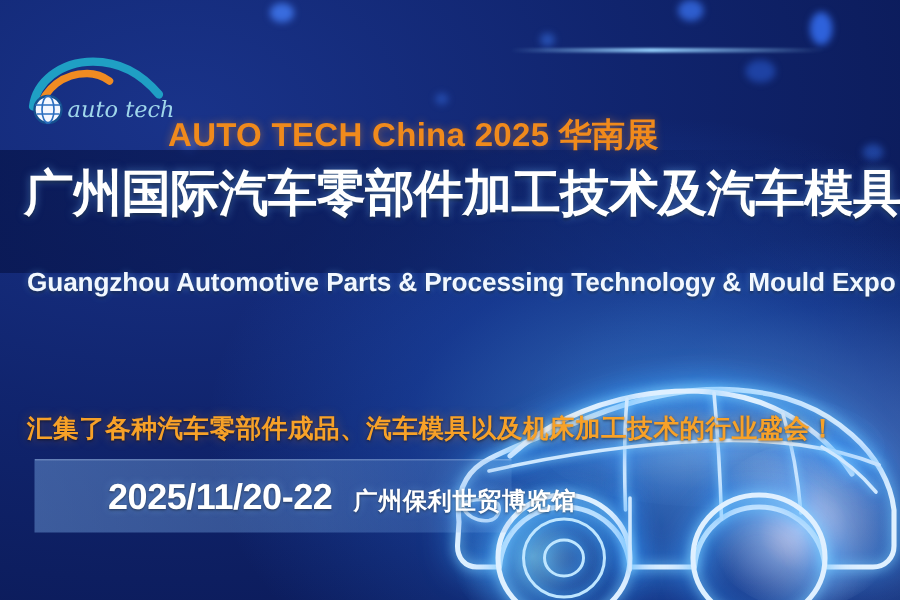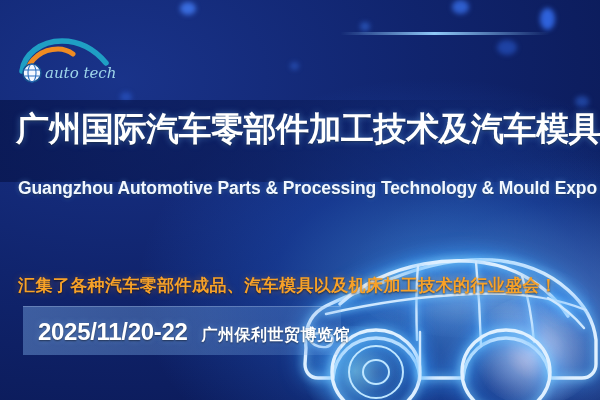--- a/index.html
+++ b/index.html
@@ -68,21 +68,21 @@
   
   #date-bar{
     position:absolute;left:23px;top:306px;width:318px;height:49px;
     background:linear-gradient(90deg,rgba(126,176,236,.42) 0%,rgba(120,172,234,.34) 60%,rgba(118,170,232,.18) 100%);
     box-shadow:inset 0 1px 0 rgba(220,235,255,.25);
   }
   #date-text{
     position:absolute;left:38px;top:318px;white-space:nowrap;
     color:#ffffff;text-shadow:0 1px 2px rgba(0,0,0,.5),0 0 6px rgba(140,200,255,.4);
   }
-  #date-text .d{font-size:24px;font-weight:bold;letter-spacing:-0.3px;}
+  #date-text .d{font-size:24px;font-weight:bold;letter-spacing:-0.3px;margin-left:34px;}
   #date-text .v{font-family:"DejaVu Sans",sans-serif;font-size:16px;font-weight:bold;margin-left:14px;letter-spacing:.5px;}
 </style>
 </head>
 <body>
 
 <div id="banner">
 
   <div class="layer">
     <div class="bokeh" style="left:180px;top:2px;width:16px;height:13px;background:rgba(70,130,255,.75);"></div>
     <div class="bokeh" style="left:452px;top:0px;width:17px;height:14px;background:rgba(60,120,250,.7);"></div>
@@ -131,20 +131,21 @@
     <div id="logo">
       <svg viewBox="0 0 98 52" aria-hidden="true">
         <path d="M8,38 C10,22 26,8 48,8 C68,8 82,18 92,30" fill="none" stroke="#1f9fc4" stroke-width="5.5" stroke-linecap="round"></path>
         <path d="M12,40 C16,26 28,16 44,16 C50,16 55,18 59,21" fill="none" stroke="#ef8b22" stroke-width="5" stroke-linecap="round"></path>
         <circle cx="18" cy="40" r="9" fill="#f3f7ff" stroke="#15508f" stroke-width="1.6"></circle>
         <ellipse cx="18" cy="40" rx="4" ry="9" fill="none" stroke="#2b6fc0" stroke-width="1.1"></ellipse>
         <path d="M9.5,37 H26.5 M10.5,43 H25.5" stroke="#2b6fc0" stroke-width="1.1" fill="none"></path>
         <text x="31" y="45" font-family="DejaVu Serif, serif" font-style="italic" font-size="15" fill="#9fd6ea">auto tech</text>
       </svg>
     </div>
+    <div id="brand-line">AUTO TECH China 2025 华南展</div>
   </div>
   <div id="top-streak"></div>
 
   <div id="title-band"></div>
   <div id="main-title">广州国际汽车零部件加工技术及汽车模具展览会</div>
   <div id="sub-title">Guangzhou Automotive Parts &amp; Processing Technology &amp; Mould Expo 2025</div>
   <div id="tagline">汇集了各种汽车零部件成品、汽车模具以及机床加工技术的行业盛会！</div>
 
   <div id="date-bar"></div>
   <div id="date-text">

